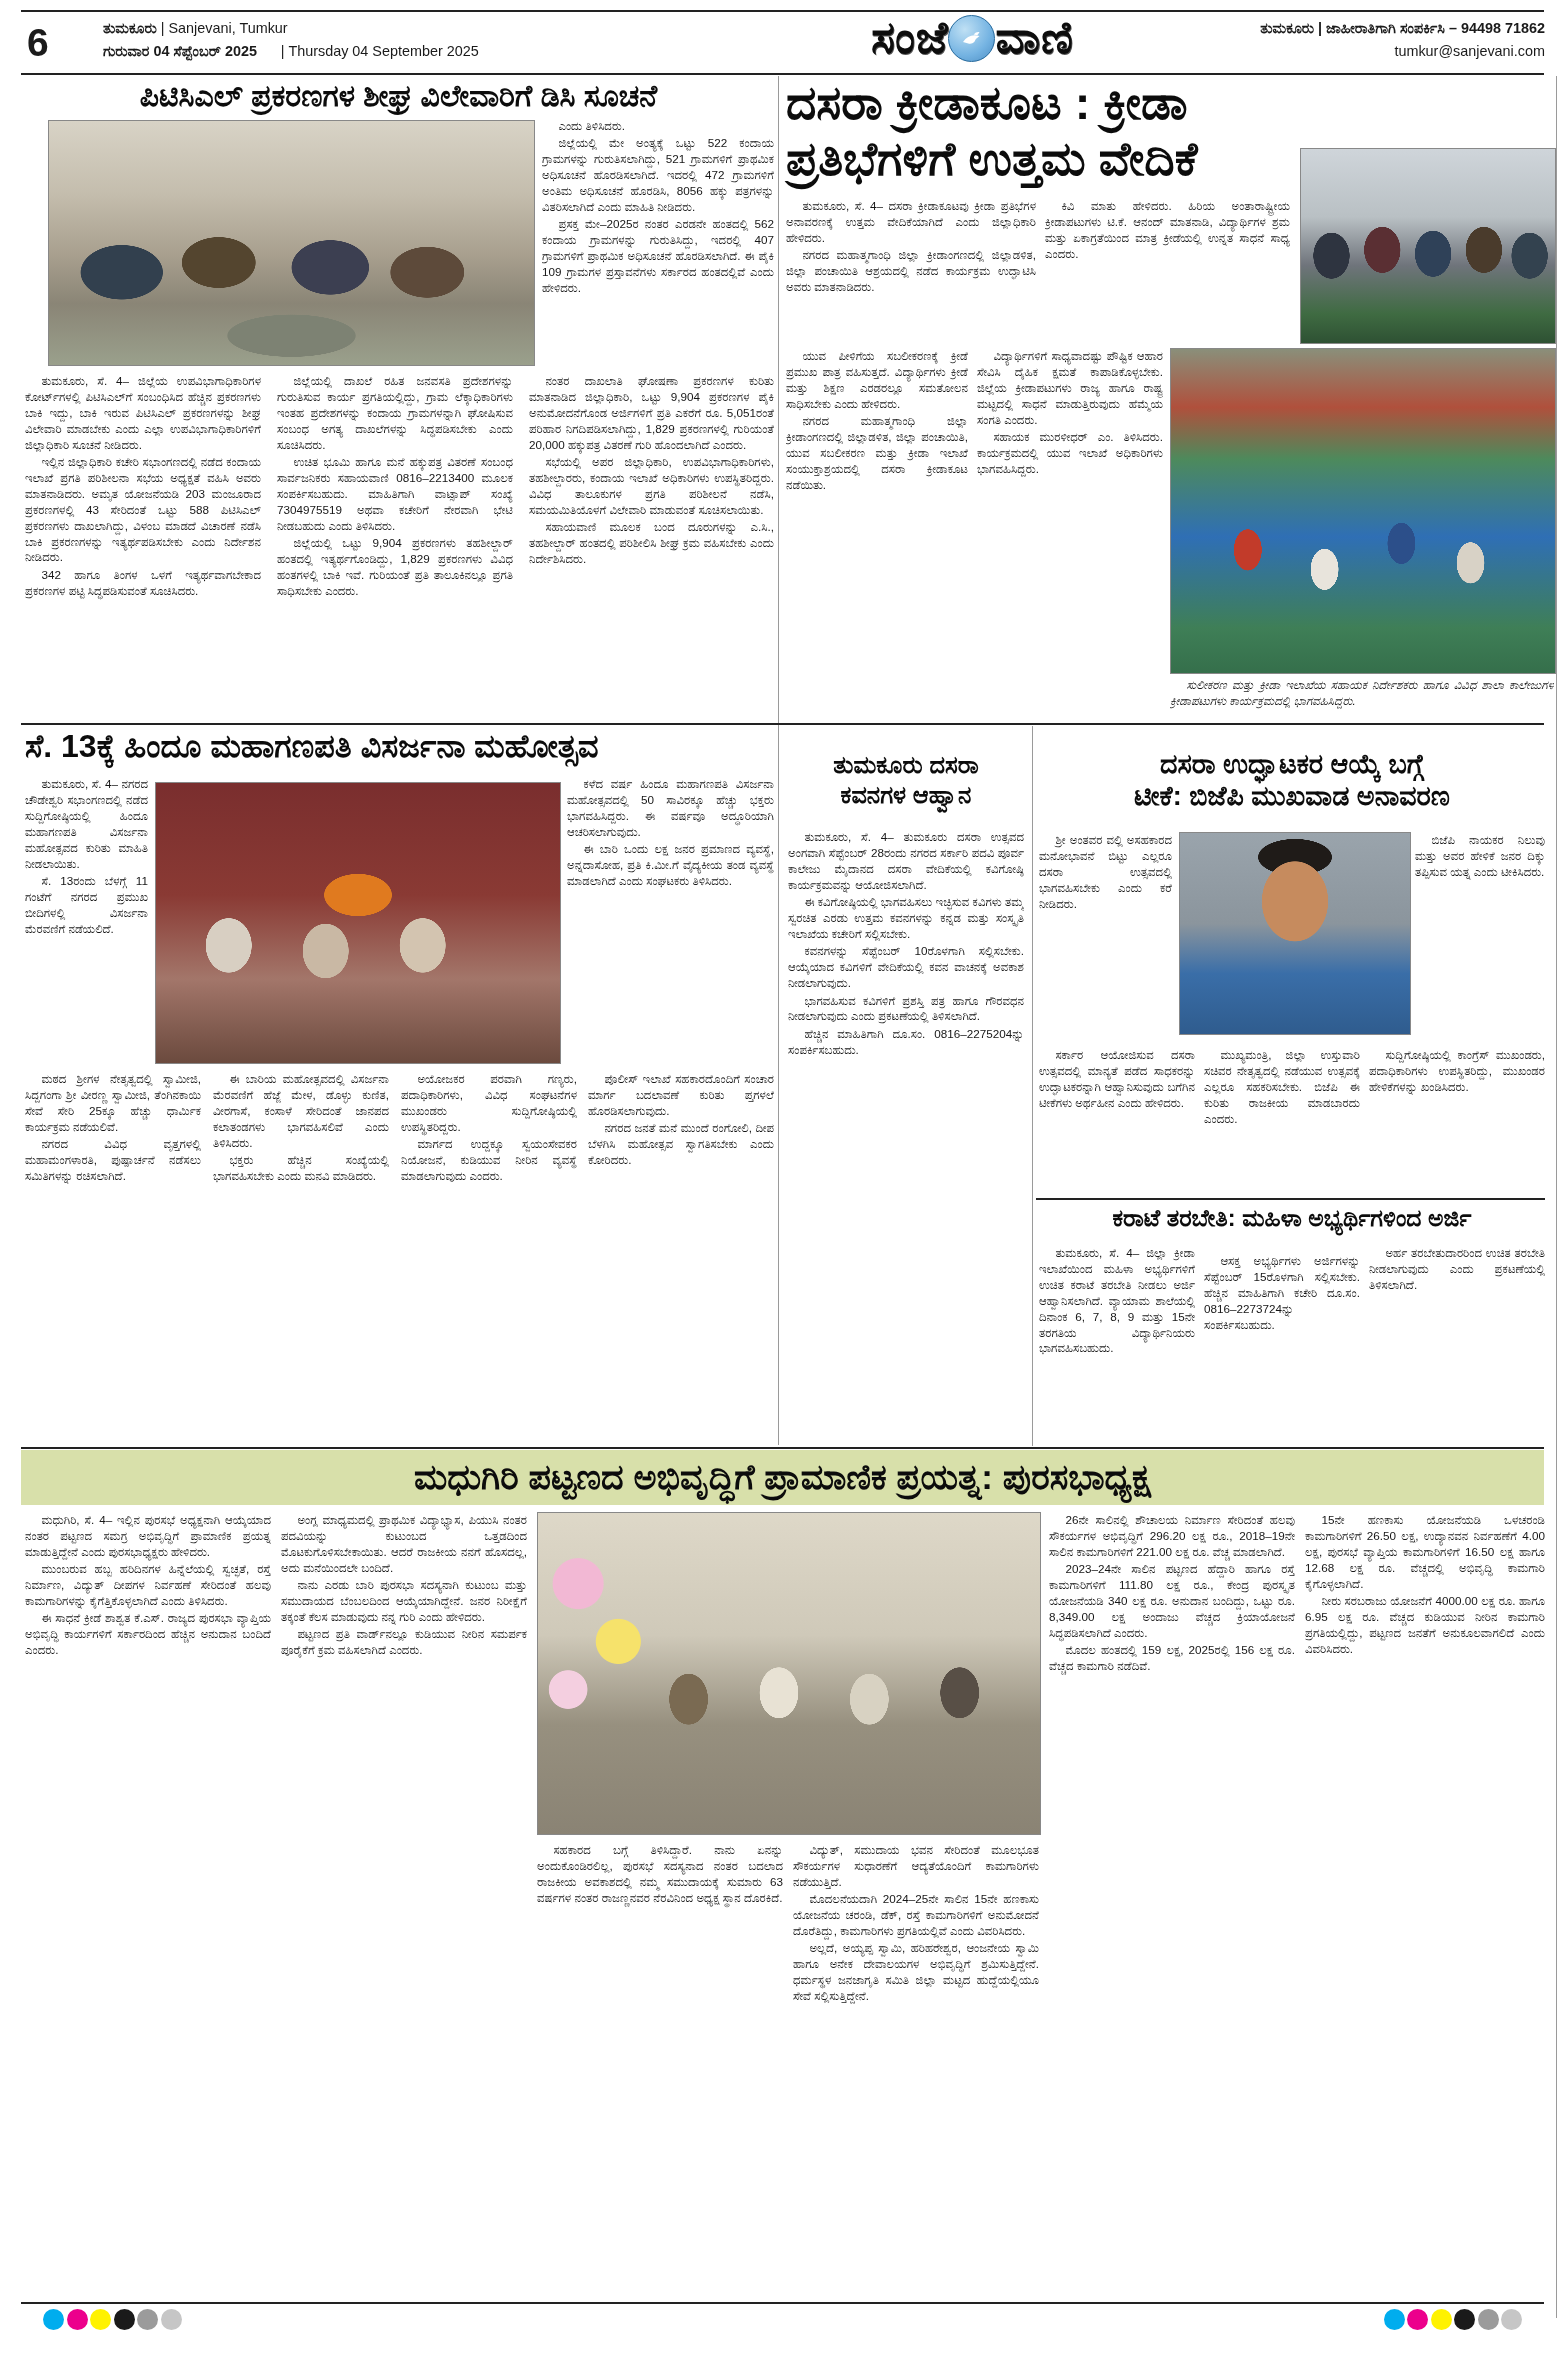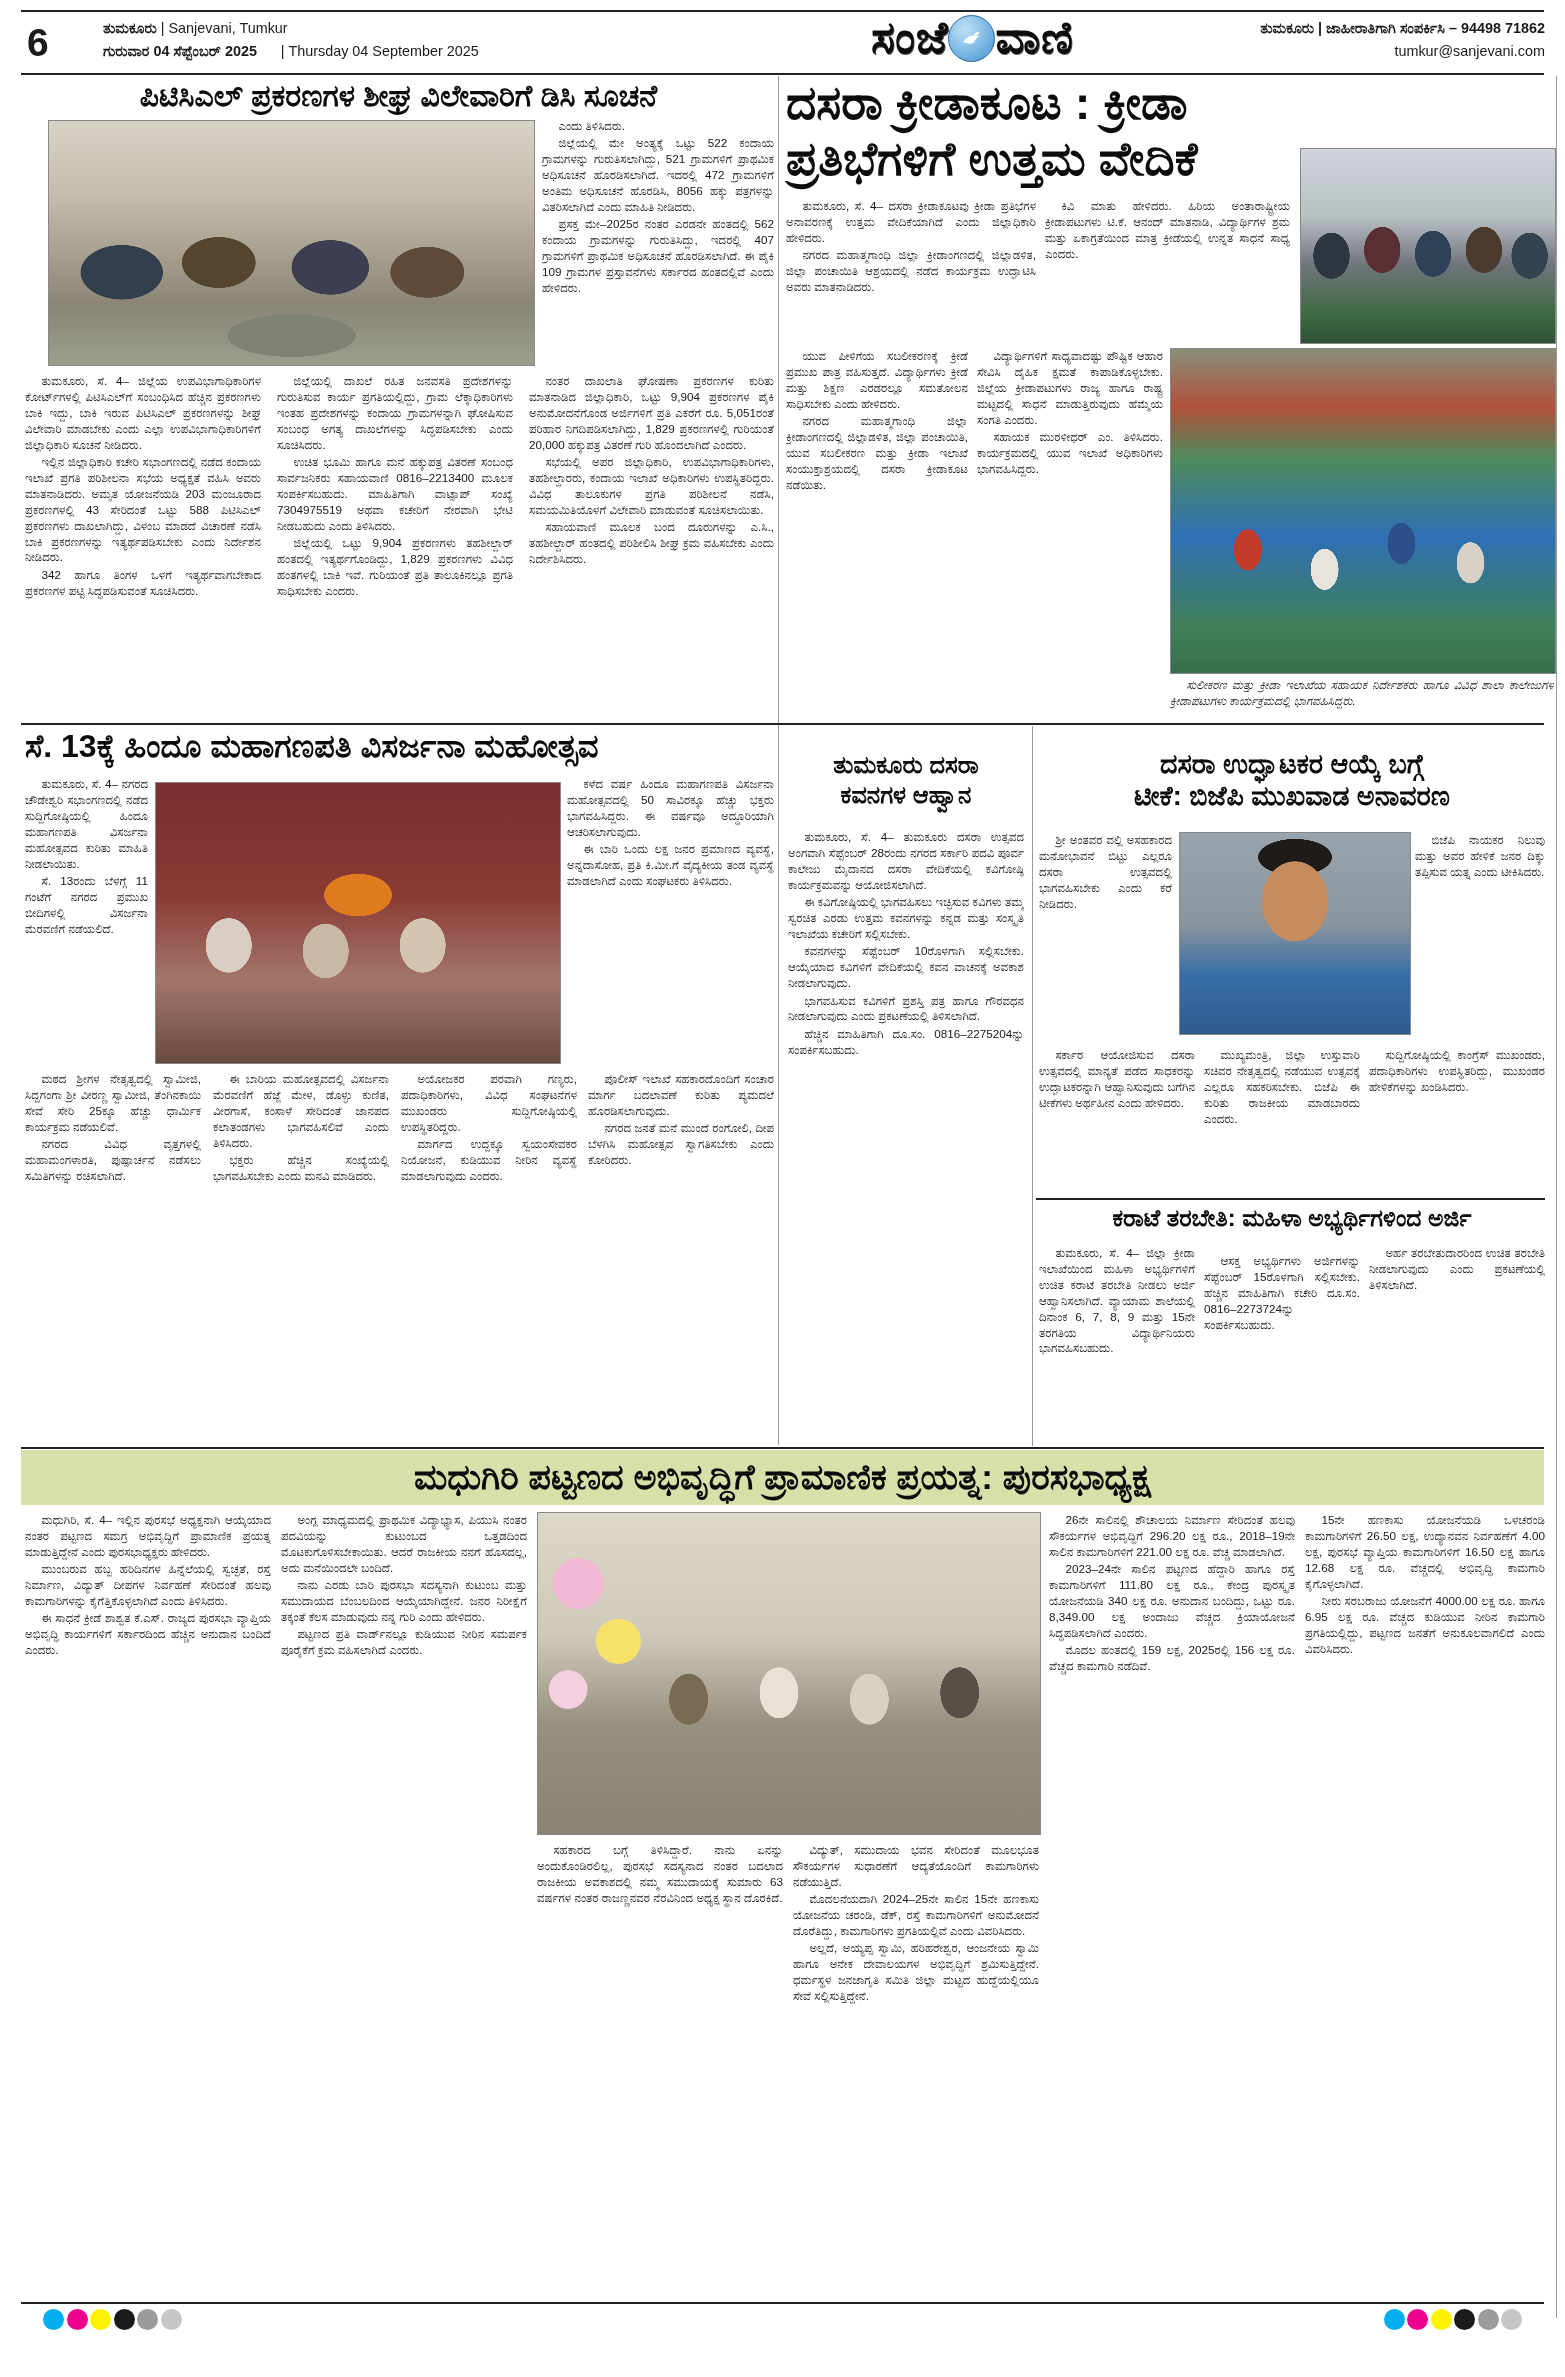--- a/index.html
+++ b/index.html
@@ -188,21 +188,21 @@
     </div>
   <div class="col" style="left:213px;top:1071px;width:176px;height:371px;">
       <p>ಈ ಬಾರಿಯ ಮಹೋತ್ಸವದಲ್ಲಿ ವಿಸರ್ಜನಾ ಮೆರವಣಿಗೆ ಹೆಜ್ಜೆ ಮೇಳ, ಡೊಳ್ಳು ಕುಣಿತ, ವೀರಗಾಸೆ, ಕಂಸಾಳೆ ಸೇರಿದಂತೆ ಜಾನಪದ ಕಲಾತಂಡಗಳು ಭಾಗವಹಿಸಲಿವೆ ಎಂದು ತಿಳಿಸಿದರು.</p>
       <p>ಭಕ್ತರು ಹೆಚ್ಚಿನ ಸಂಖ್ಯೆಯಲ್ಲಿ ಭಾಗವಹಿಸಬೇಕು ಎಂದು ಮನವಿ ಮಾಡಿದರು.</p>
     </div>
   <div class="col" style="left:401px;top:1071px;width:176px;height:371px;">
       <p>ಅಯೋಜಕರ ಪರವಾಗಿ ಗಣ್ಯರು, ಪದಾಧಿಕಾರಿಗಳು, ವಿವಿಧ ಸಂಘಟನೆಗಳ ಮುಖಂಡರು ಸುದ್ದಿಗೋಷ್ಠಿಯಲ್ಲಿ ಉಪಸ್ಥಿತರಿದ್ದರು.</p>
       <p>ಮಾರ್ಗದ ಉದ್ದಕ್ಕೂ ಸ್ವಯಂಸೇವಕರ ನಿಯೋಜನೆ, ಕುಡಿಯುವ ನೀರಿನ ವ್ಯವಸ್ಥೆ ಮಾಡಲಾಗುವುದು ಎಂದರು.</p>
     </div>
   <div class="col" style="left:588px;top:1071px;width:186px;height:371px;">
-      <p>ಪೊಲೀಸ್ ಇಲಾಖೆ ಸಹಕಾರದೊಂದಿಗೆ ಸಂಚಾರ ಮಾರ್ಗ ಬದಲಾವಣೆ ಕುರಿತು ಪ್ಯಮದಲೆ ಹೊರಡಿಸಲಾಗುವುದು.</p>
+      <p>ಪೊಲೀಸ್ ಇಲಾಖೆ ಸಹಕಾರದೊಂದಿಗೆ ಸಂಚಾರ ಮಾರ್ಗ ಬದಲಾವಣೆ ಕುರಿತು ಪ್ತಗಳಲೆ ಹೊರಡಿಸಲಾಗುವುದು.</p>
       <p>ನಗರದ ಜನತೆ ಮನೆ ಮುಂದೆ ರಂಗೋಲಿ, ದೀಪ ಬೆಳಗಿಸಿ ಮಹೋತ್ಸವ ಸ್ವಾಗತಿಸಬೇಕು ಎಂದು ಕೋರಿದರು.</p>
     </div>
 
   <div class="divider" style="left:1032px;top:726px;height:720px;"></div>
 
   <div class="abs hl center" style="left:785px;top:750px;width:242px;font-size:24px;line-height:1.25;">
     <div>ತುಮಕೂರು ದಸರಾ</div>
     <div>ಕವನಗಳ ಆಹ್ವಾನ</div>
   </div>
   <div class="col" style="left:788px;top:829px;width:236px;height:612px;">

